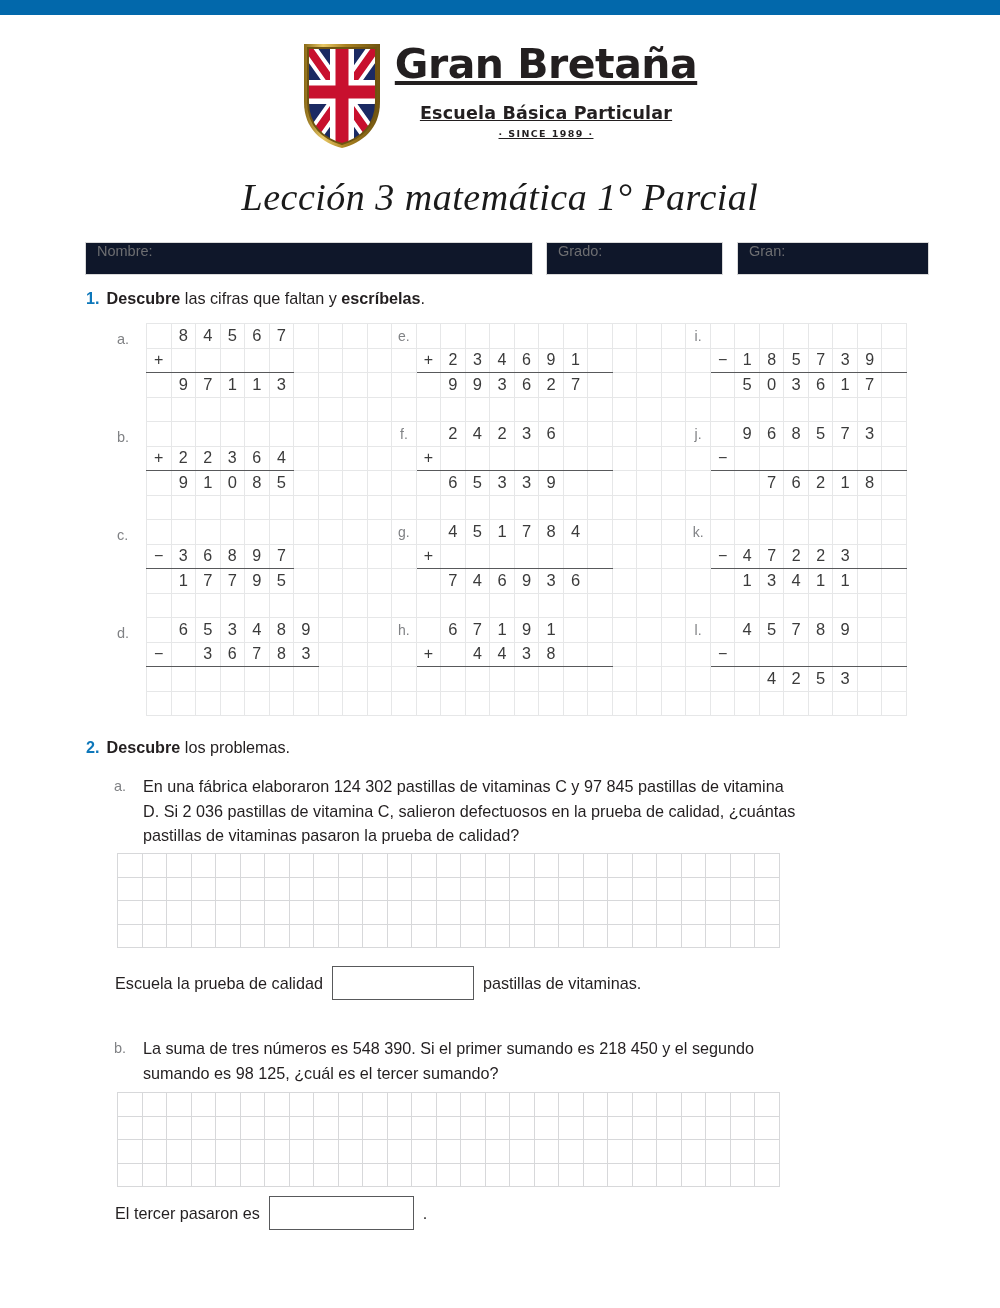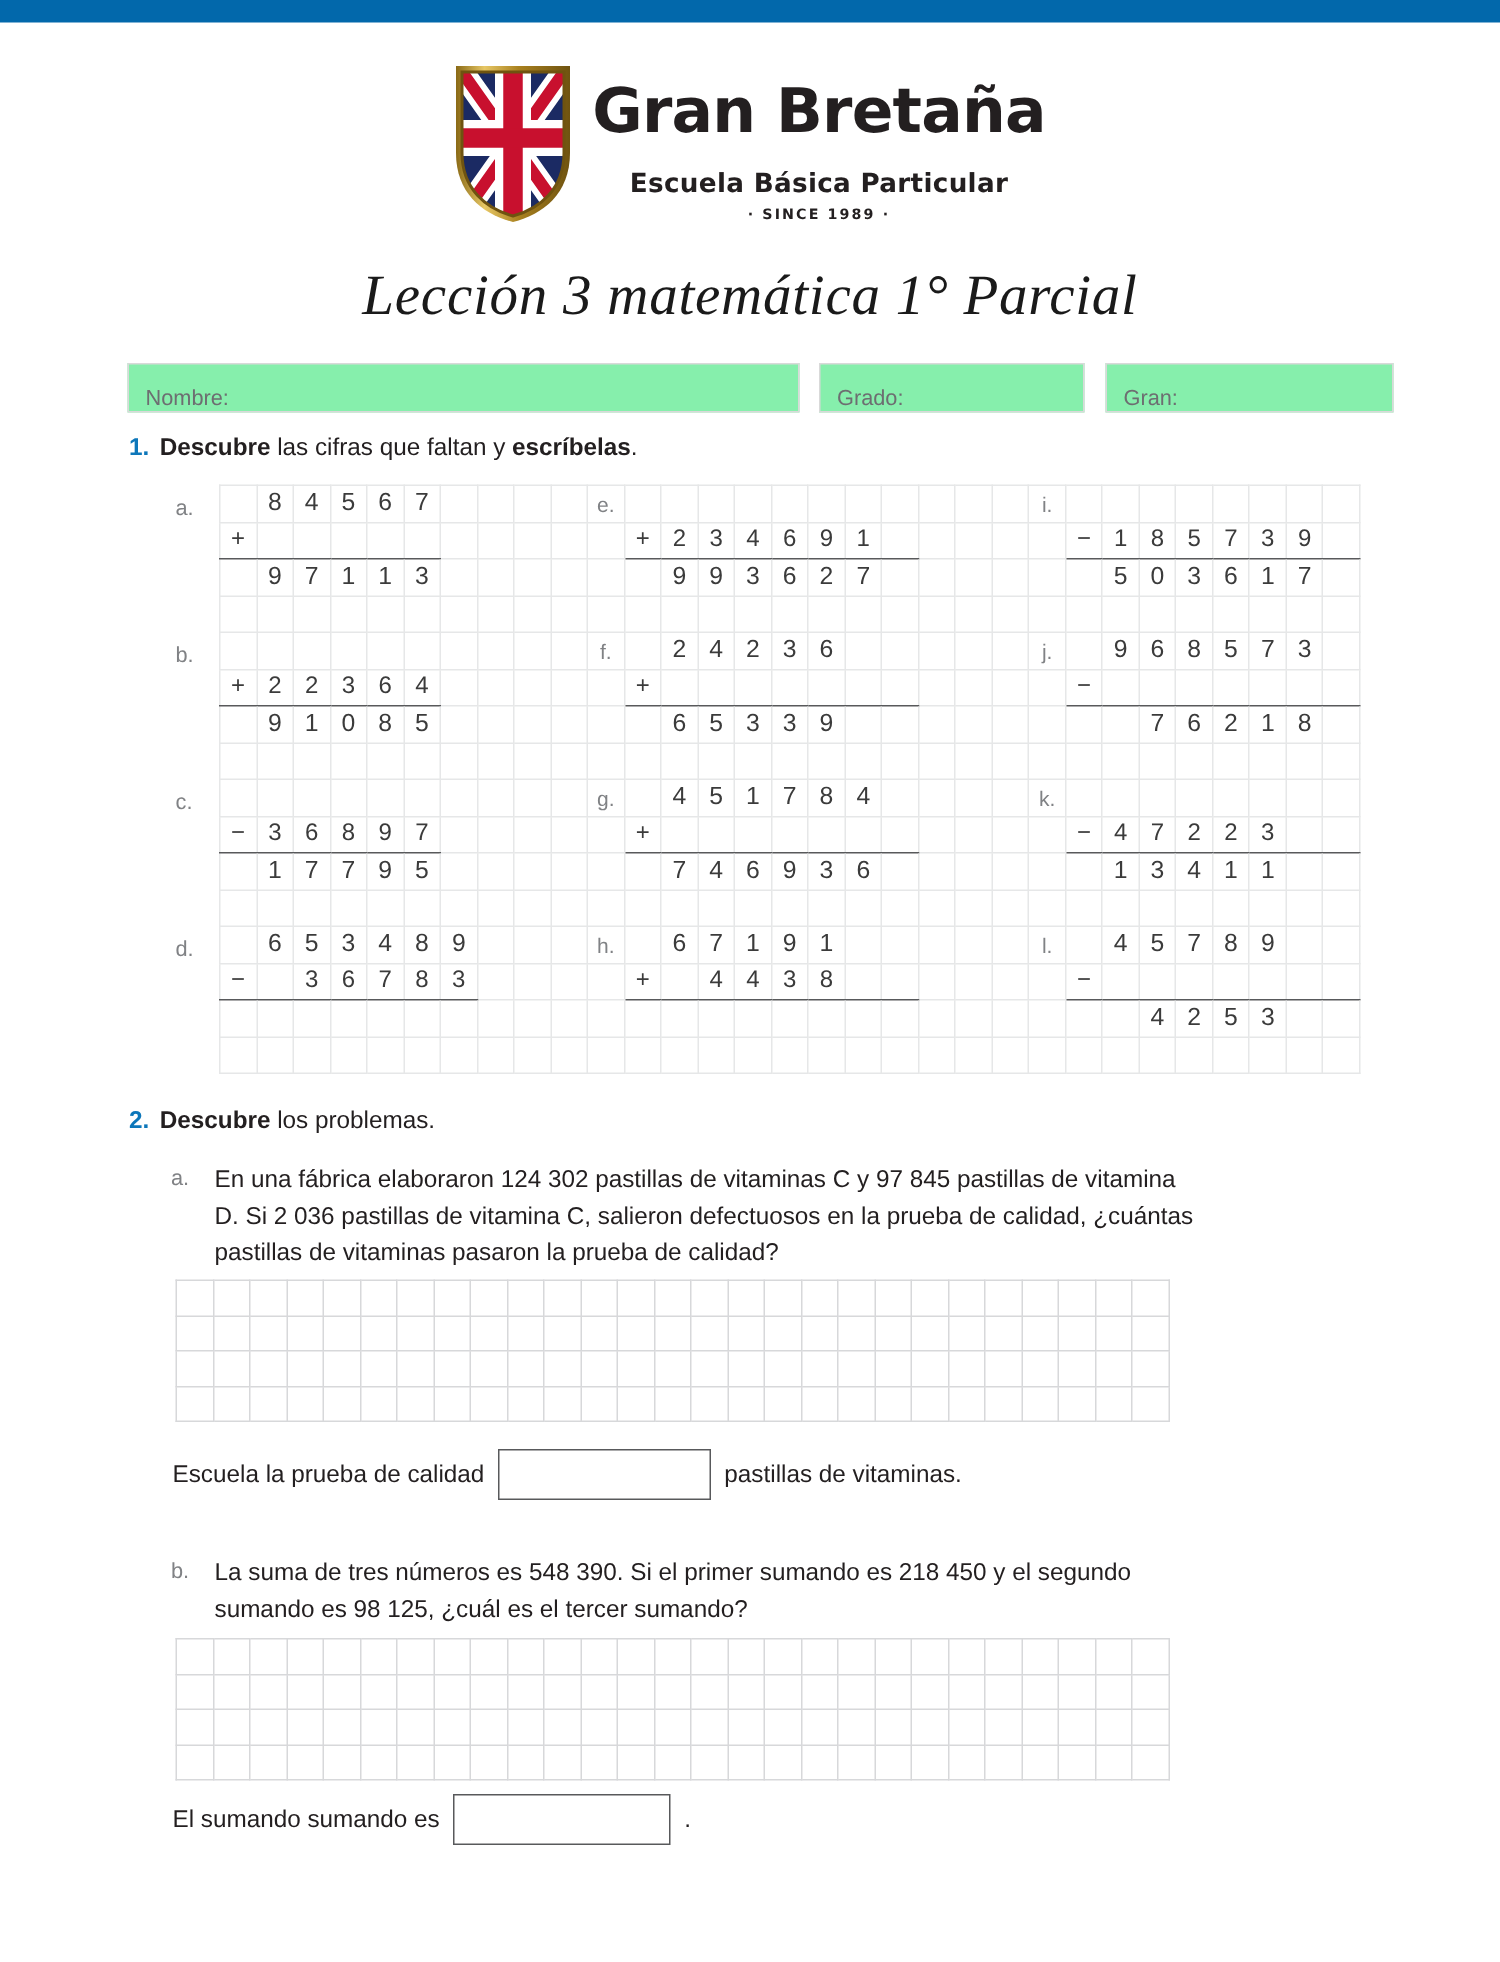--- a/index.html
+++ b/index.html
@@ -19,21 +19,21 @@
     width: 1000px; height: 15px;
     background: #0268ab;
   }
 
   
   .logo-wrap {
     position: absolute; left: 0; top: 40px;
     width: 1000px; height: 112px;
     display: flex; justify-content: center; align-items: center;
   }
-  .logo-inner { display: flex; align-items: flex-end; gap: 14px; }
+  .logo-inner { display: flex; align-items: flex-start; gap: 14px; text-decoration: underline; }
   .shield { width: 78px; height: 104px; flex: 0 0 auto; }
   .logo-text { display: flex; flex-direction: column; align-items: center; line-height: 1; }
   .logo-name {
     font-family: "DejaVu Sans", sans-serif;
     font-weight: bold; font-size: 41px; letter-spacing: -0.5px;
     color: #231f20;
   }
   .logo-sub {
     font-family: "DejaVu Sans", sans-serif;
     font-weight: bold; font-size: 17.5px; letter-spacing: 0.2px;
@@ -50,22 +50,22 @@
     position: absolute; left: 0; top: 175px; width: 1000px;
     text-align: center;
     font-family: "Liberation Serif", serif;
     font-style: italic; font-size: 38px; color: #1a1a1a;
     letter-spacing: 0.5px;
   }
 
   
   .field {
     position: absolute; height: 33px;
-    border: 1px solid #d9d9d9; background: #86efac;
-    display: flex; align-items: flex-end;
+    border: 1px solid #d9d9d9; background: #0f172a;
+    display: flex; align-items: flex-start;
     padding-left: 11px;
     font-size: 14.5px; color: #6d6e71;
   }
   #field-nombre { left: 85px;  top: 242px; width: 448px; }
   #field-grado  { left: 546px; top: 242px; width: 177px; }
   #field-fecha  { left: 737px; top: 242px; width: 192px; }
 
   
   .inst { position: absolute; font-size: 16.2px; color: #231f20; }
   .inst .num { color: #0d77ba; font-weight: bold; margin-right: 7px; }
@@ -992,16 +992,16 @@
           <td></td>
           <td></td>
           <td></td>
           <td></td>
           <td></td>
         </tr>
       </tbody>
     </table>
 </div>
 <div class="answer-row" id="answer-b">
-  <span>El sumando sumando es</span>
+  <span>El tercer pasaron es</span>
   <span class="answer-box" id="answer-box-b"></span>
   <span class="answer-tail">.</span>
 </div>
 
 </body></html>

